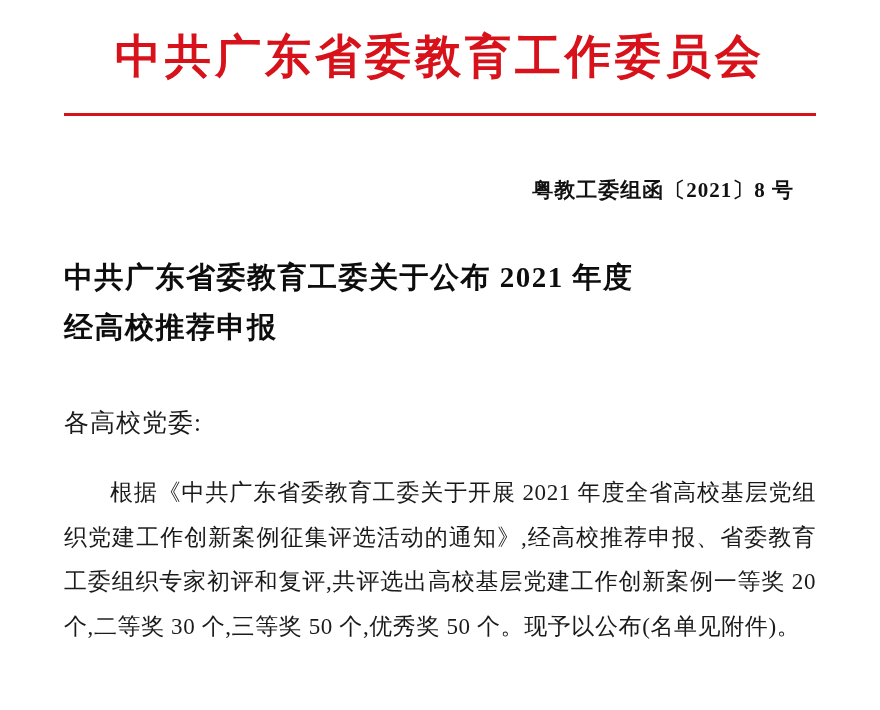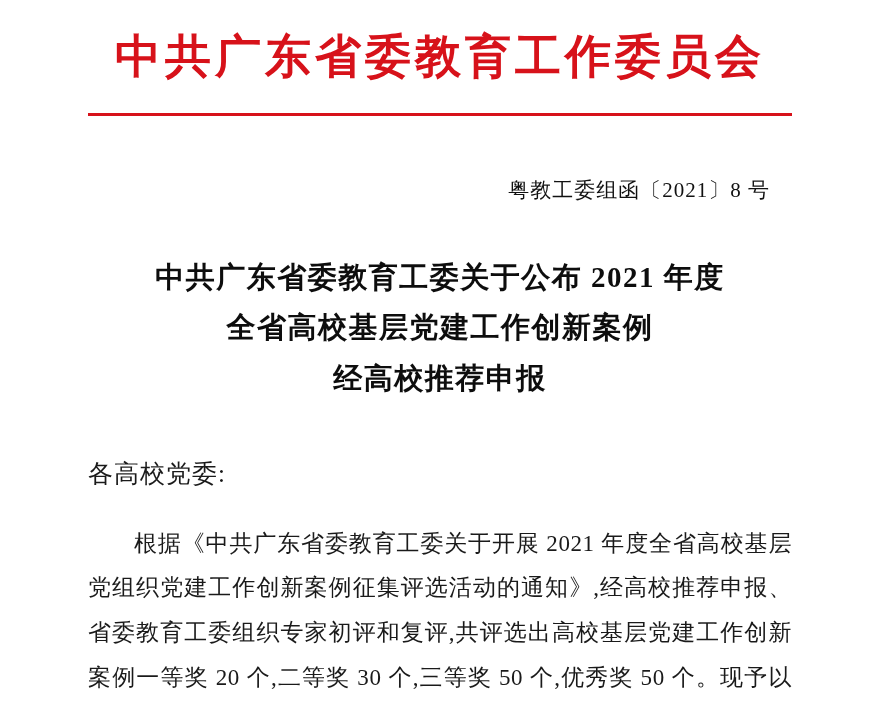--- a/index.html
+++ b/index.html
@@ -12,21 +12,21 @@
     background: #ffffff;
     font-family: "Liberation Serif", "DejaVu Serif", serif;
     color: #1a1a1a;
     overflow: hidden;
   }
   .page {
     position: relative;
     width: 880px;
     height: 612px;
     box-sizing: border-box;
-    padding: 0 88px;
+    padding: 0 64px;
   }
   
   .letterhead {
     text-align: center;
     padding-top: 28px;
   }
   .letterhead-title {
     color: #d7121a;
     font-family: "Liberation Serif", "DejaVu Serif", serif;
     font-weight: bold;
@@ -44,25 +44,25 @@
   
   .docnum-row {
     margin-top: 60px;
     text-align: right;
     padding-right: 22px;
   }
   .docnum {
     font-size: 21px;
     letter-spacing: 1px;
     color: #111;
+    font-weight: bold;
   }
   
   .title-block {
     margin-top: 48px;
-    text-align: center;
   }
   .title-line {
     font-weight: bold;
     font-size: 29px;
     letter-spacing: 1.5px;
     line-height: 1.75;
     color: #0d0d0d;
   }
   
   .body-block {
@@ -91,21 +91,20 @@
     <div class="letterhead-title">中共广东省委教育工作委员会</div>
     <div class="letterhead-rule"></div>
   </div>
 
   <div class="docnum-row">
     <span class="docnum">粤教工委组函〔2021〕8 号</span>
   </div>
 
   <div class="title-block">
     <div class="title-line">中共广东省委教育工委关于公布 2021 年度</div>
-    <div class="title-line">全省高校基层党建工作创新案例</div>
     <div class="title-line">经高校推荐申报</div>
   </div>
 
   <div class="body-block">
     <div class="salutation">各高校党委:</div>
     <p class="para">根据《中共广东省委教育工委关于开展 2021 年度全省高校基层党组织党建工作创新案例征集评选活动的通知》,经高校推荐申报、省委教育工委组织专家初评和复评,共评选出高校基层党建工作创新案例一等奖 20 个,二等奖 30 个,三等奖 50 个,优秀奖 50 个。现予以公布(名单见附件)。</p>
   </div>
 
 </div>
 

